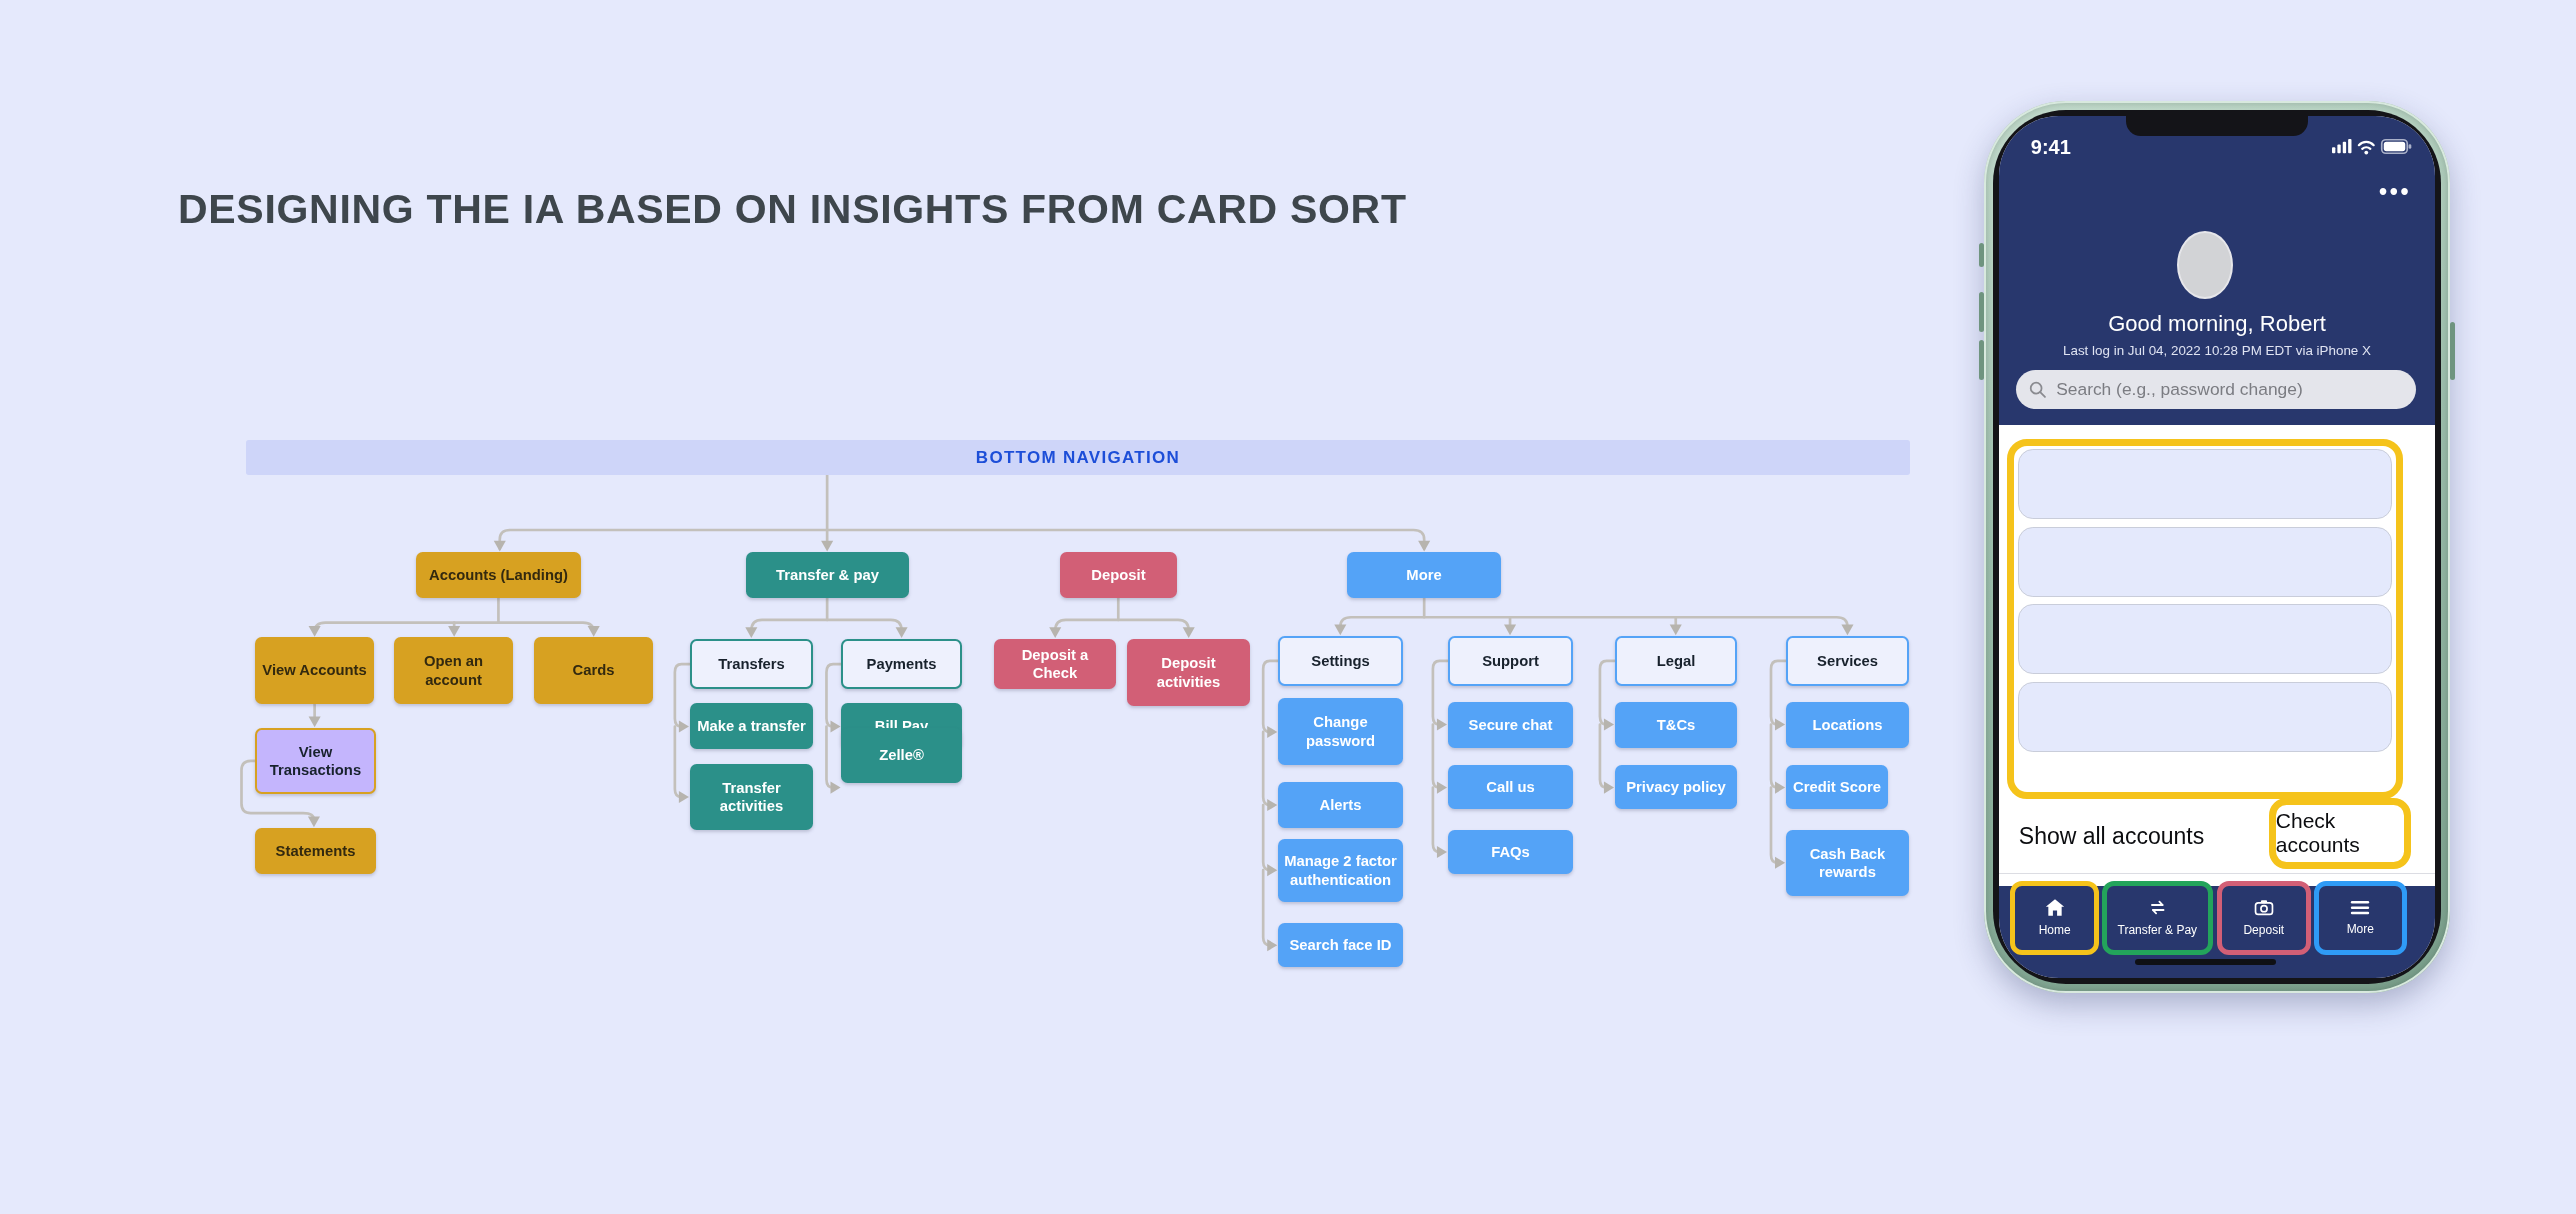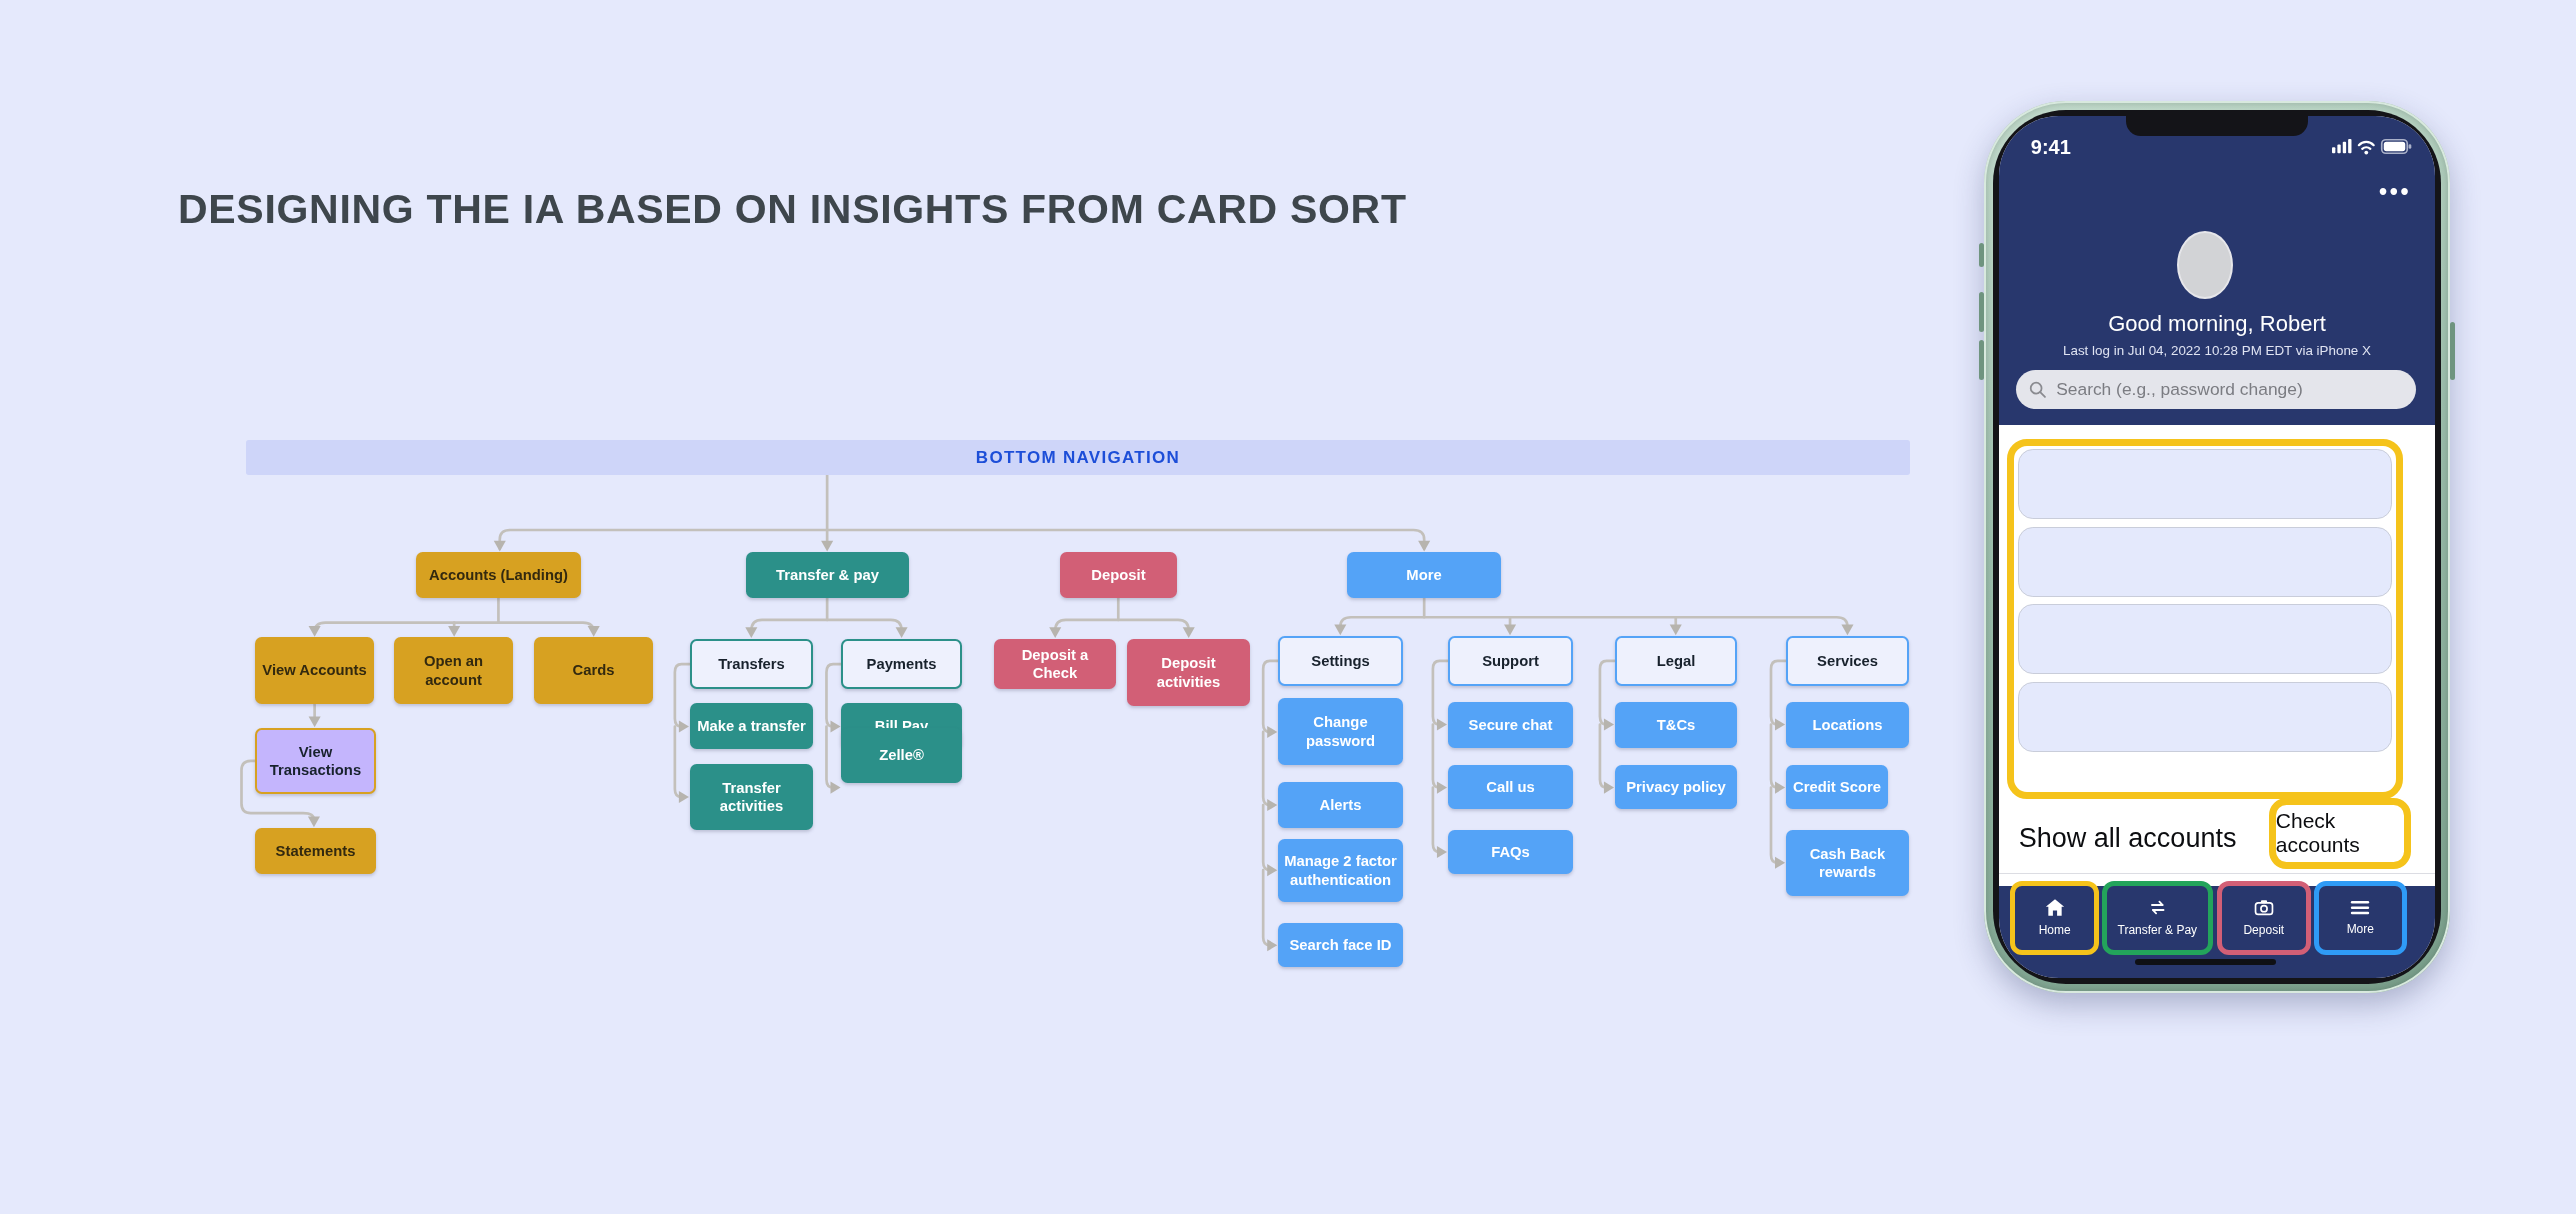--- a/index.html
+++ b/index.html
@@ -73,21 +73,21 @@
   }
   .searchbar input::placeholder{color:#7b7c82;opacity:1;}
   .annotation-big{
     position:absolute;left:8px;top:323px;width:396px;height:360px;box-sizing:border-box;
     border:7.4px solid #f5c31b;border-radius:20px;
   }
   .acct-card{
     position:absolute;left:19px;width:374px;height:70px;box-sizing:border-box;
     background:#e4e9fc;border:1.3px solid #c9cdda;border-radius:14.8px;
   }
-  .show-all{position:absolute;left:20px;top:707px;font-size:27px;color:#0c0d10;font-weight:500;text-align:center;}
+  .show-all{position:absolute;left:20px;top:707px;font-size:23px;color:#0c0d10;font-weight:500;text-align:center;}
   .edit-box{
     position:absolute;left:270px;top:682px;width:142px;height:71px;box-sizing:border-box;
     border:7.4px solid #f5c31b;border-radius:17.4px;background:#ffffff;
     display:flex;align-items:center;justify-content:center;
     font-size:21px;color:#0c0d10;font-weight:500;
   }
   .content-sep{position:absolute;left:0;right:0;top:757px;height:1.3px;background:#dcdde3;}
   .tab-bar{position:absolute;left:0;right:0;top:770px;bottom:0;background:#28376d;}
   .tile{
     position:absolute;top:765px;height:74px;box-sizing:border-box;

